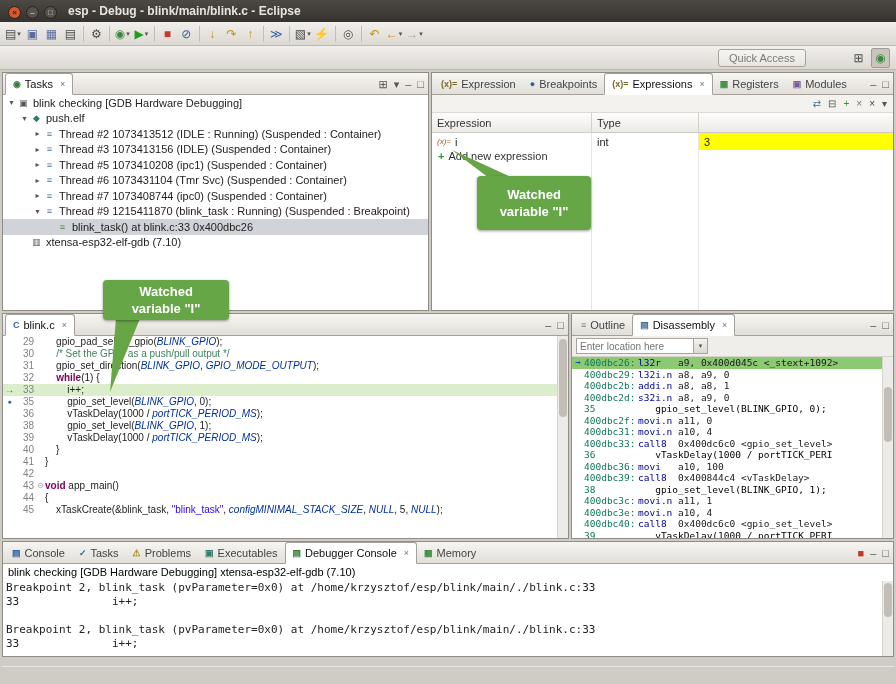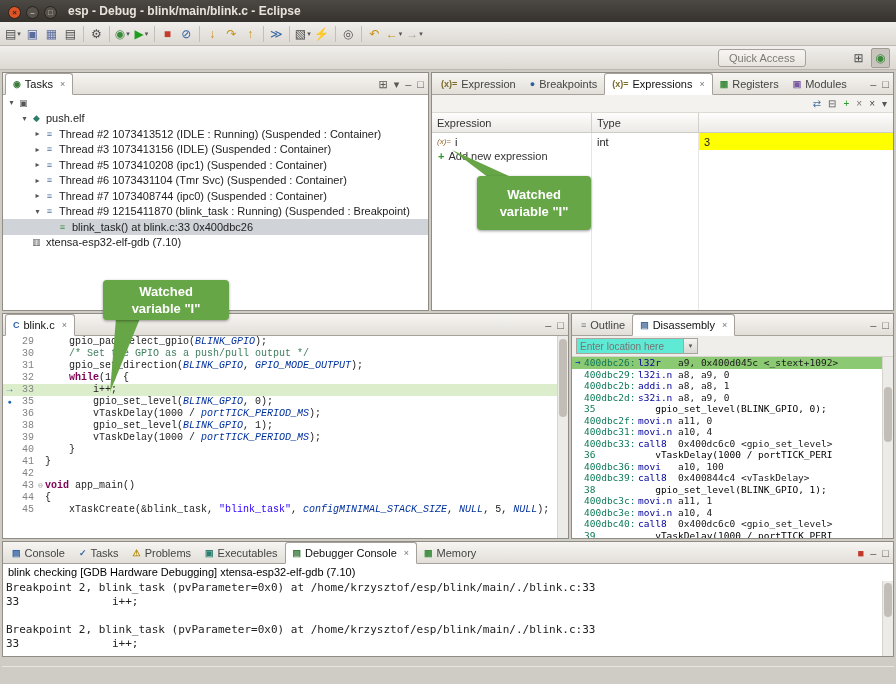--- a/index.html
+++ b/index.html
@@ -60,37 +60,37 @@
 .guide{position:absolute;top:0;bottom:0;width:1px;background:#e8e6e2}
 .erow{display:flex;height:17px;align-items:stretch}
 .erow .col{display:flex;align-items:center;padding-left:5px;border-right:1px solid #efedea}
 .erow .col2{border-right:none}
 .eicn{font-size:8px;color:#9a6a2f;margin-right:4px;font-style:italic}
 .vhl{background:#ffff00}
 .plus{color:#2e9b2e;font-size:11px;font-weight:bold;margin:0 4px 0 6px}
 .addtext{color:#333}
 
 
-#editor-lines{position:absolute;top:22px;left:0;right:11px;bottom:0;background:#fff;overflow:hidden;font-family:Liberation Mono, monospace;font-size:10px;line-height:12px}
+#editor-lines{position:absolute;top:22px;left:0;right:11px;bottom:0;background:#fff;overflow:hidden;font-family:Liberation Sans, sans-serif;font-size:10px;line-height:12px}
 .eln{height:12px;display:flex;white-space:pre}
 .eln.cur{background:#dcedcc}
 .emargin{width:13px;flex:none;text-align:center}
 .emargin.arr{color:#2e6fb8;font-weight:bold;font-size:10px;line-height:12px}
 .emargin.dot{color:#1a66b0;font-size:7px;line-height:12px}
 .enum{width:20px;flex:none;text-align:right;padding-right:2px;color:#838383}
 .efold{width:9px;flex:none;color:#9a9a9a;font-size:8px;line-height:12px;text-align:center}
 .ecode{flex:1}
 .sg-k{color:#7f0055;font-weight:bold}
 .sg-c{color:#3f7f5f}
 .sg-s{color:#2a00ff}
 .sg-m{color:#00309c;font-style:italic}
 
 
 #disasm-toolbar{position:absolute;top:22px;left:0;right:0;height:21px;background:#f0eeea;border-bottom:1px solid #d7d4ce;display:flex;align-items:center;padding:0 4px}
-#location-input{width:108px;height:16px;border:1px solid #a9a59e;background:#5eead4;font-size:10px;color:#555;padding:0 3px;font-family:"Liberation Sans",sans-serif}
+#location-input{width:118px;height:16px;border:1px solid #a9a59e;background:#ffffff;font-size:10px;color:#555;padding:0 3px;font-family:"Liberation Sans",sans-serif}
 .combo-btn{width:14px;height:16px;border:1px solid #a9a59e;border-left:none;background:linear-gradient(#f5f3f0,#dcd8d2);font-size:7px;display:inline-flex;align-items:center;justify-content:center;color:#555}
 #disasm-lines{position:absolute;top:43px;left:0;right:11px;bottom:0;background:#fff;overflow:hidden;font-family:"DejaVu Sans Mono","Liberation Mono",monospace;font-size:9.5px;line-height:11.5px}
 .dln{height:11.5px;display:flex;white-space:pre}
 .dln.cur{background:#8cc973}
 .dmargin{width:12px;flex:none;color:#1553a8;font-weight:bold;font-size:9px;text-align:center}
 .daddr{width:54px;flex:none;color:#0e7a5a}
 .dop{width:40px;flex:none;color:#00009a}
 .dargs{color:#1a1a1a}
 .dsrc{color:#000}
 
@@ -172,20 +172,21 @@
   <div class="vicons" id="debug-vicons">
       <span class="vic">⊞</span>
       <span class="vic">▾</span>
       <span class="vic">–</span>
       <span class="vic">□</span>
     </div>
   <div id="debug-tree">
       <div class="trow" style="padding-left: 3px;">
         <span class="arrow">▾</span>
         <span class="ticn" style="color: rgb(85, 85, 85);">▣</span>
+        <span class="tlabel">blink checking [GDB Hardware Debugging]</span>
       </div>
       <div class="trow" style="padding-left: 16px;">
         <span class="arrow">▾</span>
         <span class="ticn" style="color: rgb(46, 125, 110);">◆</span>
         <span class="tlabel">push.elf</span>
       </div>
       <div class="trow" style="padding-left: 29px;">
         <span class="arrow">▸</span>
         <span class="ticn" style="color: rgb(74, 111, 155);">≡</span>
         <span class="tlabel">Thread #2 1073413512 (IDLE : Running) (Suspended : Container)</span>

